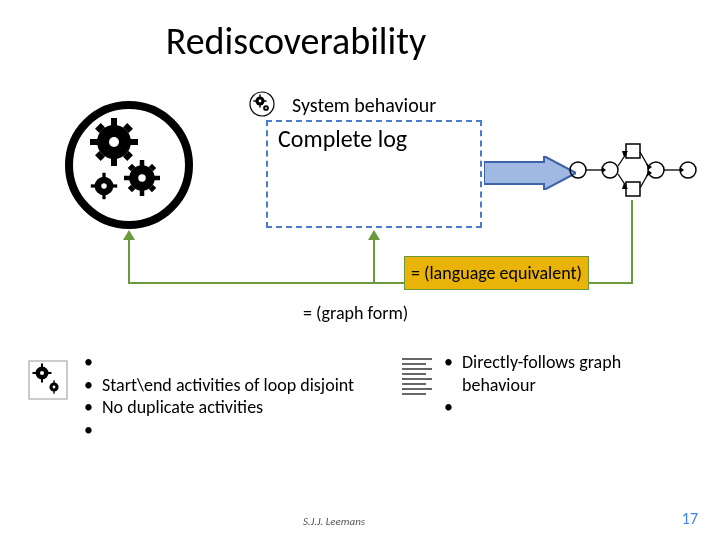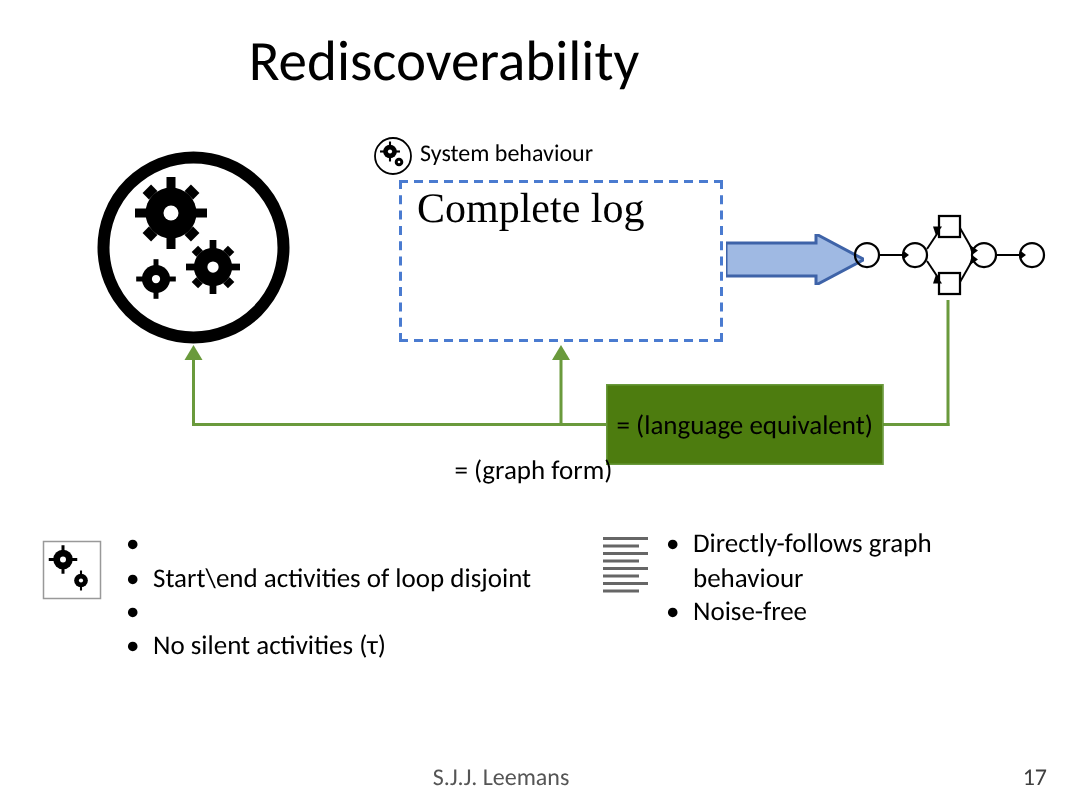--- a/index.html
+++ b/index.html
@@ -25,23 +25,23 @@
   .big-gear {
     position: absolute;
     left: 64px;
     top: 100px;
     width: 130px;
     height: 130px;
   }
   
   .sys-beh {
     position: absolute;
-    left: 280px;
+    left: 292px;
     top: 93px;
-    font-size: 16px;
+    font-size: 20px;
   }
   .gear-mini {
     position: absolute;
     left: 248px;
     top: 90px;
     width: 28px;
     height: 28px;
   }
   
   .log-box {
@@ -50,46 +50,45 @@
     top: 120px;
     width: 216px;
     height: 108px;
     border: 2px dashed #4A7BD0;
     background: #fff;
   }
   .log-label {
     position: absolute;
     left: 278px;
     top: 124px;
-    font-size: 28px;
-    font-family: Liberation Serif, serif;
+    font-size: 24px;
   }
   
   .petri {
     position: absolute;
     left: 568px;
     top: 140px;
     width: 130px;
     height: 60px;
   }
   
   .big-arrow {
     position: absolute;
     left: 484px;
     top: 156px;
     width: 92px;
     height: 34px;
   }
   
   .green-label {
     position: absolute;
-    background: #4d7c0f;
+    background: #eab308;
     border: 1px solid #6A9A3C;
     font-size: 18px;
-    padding: 15px 6px;
+    padding: 5px 6px;
   }
   .lang-equiv { left: 404px; top: 256px; }
   .normal-form { position:absolute; left: 303px; top: 302px; font-size:18px; }
   
   .gline { position:absolute; background:#6A9A3C; }
   .garrow {
     position:absolute;
     width:0;height:0;
     border-left:6px solid transparent;
     border-right:6px solid transparent;
@@ -136,29 +135,30 @@
   
   .op-row { display:inline-flex; align-items:center; gap:3px; vertical-align:middle; }
   .op-arrow svg, .op-loop svg { display:block; }
   
   .footer-name {
     position:absolute;
     bottom: 12px;
     left: 0;
     width: 668px;
     text-align:center;
-    font-size: 16px;
+    font-size: 11px;
     color:#555;
+    font-style:italic;
   }
   .footer-num {
     position:absolute;
     bottom: 12px;
     right: 22px;
     font-size: 16px;
-    color:#404040;
+    color:#3b82f6;
   }
 </style>
 </head>
 <body>
 
 <div class="title">Rediscoverability</div>
 
 <div class="big-gear">
 <svg viewBox="0 0 130 130">
   <circle cx="65" cy="65" r="60" fill="none" stroke="#000" stroke-width="8"></circle>
@@ -290,24 +290,24 @@
 <div class="bl-left">
   <div class="bullet">
     <span class="dot">•</span>
   </div>
   <div class="bullet">
       <span class="dot">•</span>
       <span>Start\end activities of loop disjoint</span>
     </div>
   <div class="bullet">
       <span class="dot">•</span>
-    </div>
-  <div class="bullet">
-      <span class="dot">•</span>
-      <span>No silent activities (τ)</span>
+      <span>No duplicate activities</span>
+    </div>
+  <div class="bullet">
+      <span class="dot">•</span>
     </div>
 </div>
 
 <div class="lined">
   <div></div>
     <div></div>
     <div></div>
     <div></div>
     <div></div>
     <div></div>
@@ -315,18 +315,17 @@
     <div></div>
 </div>
 
 <div class="bl-right">
   <div class="bullet">
       <span class="dot">•</span>
       <span>Directly-follows graph behaviour</span>
     </div>
   <div class="bullet">
       <span class="dot">•</span>
-      <span>Noise-free</span>
     </div>
 </div>
 
 <div class="footer-name">S.J.J. Leemans</div>
 <div class="footer-num">17</div>
 
 </body></html>

